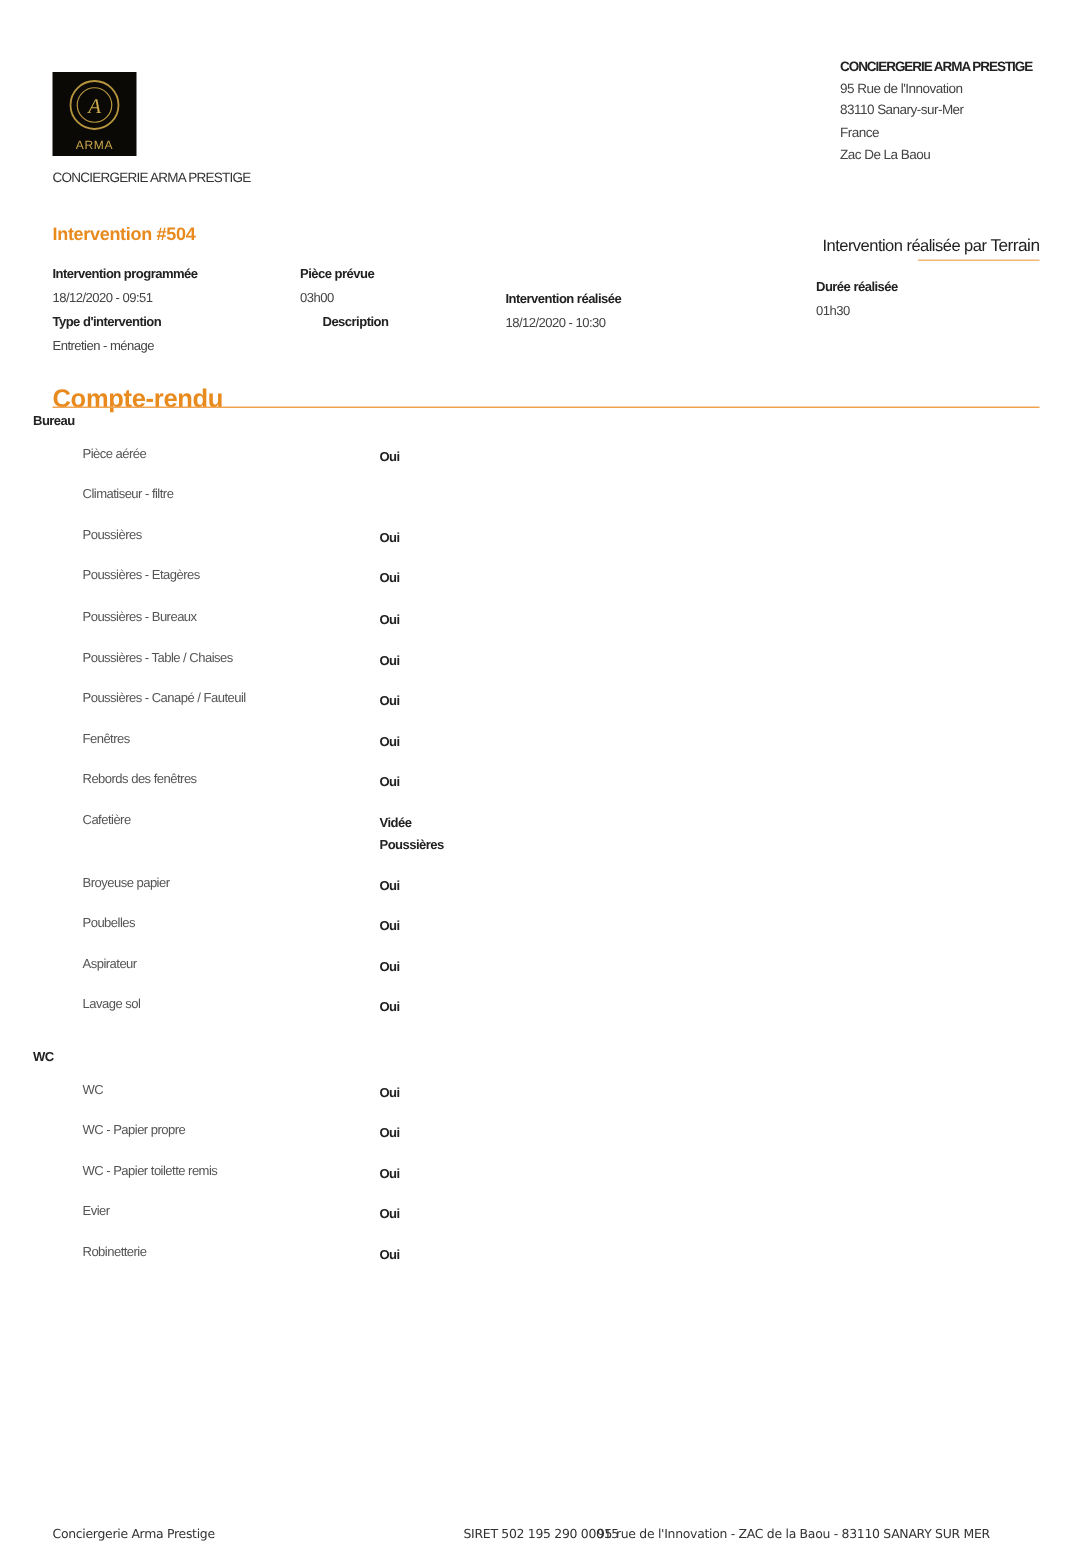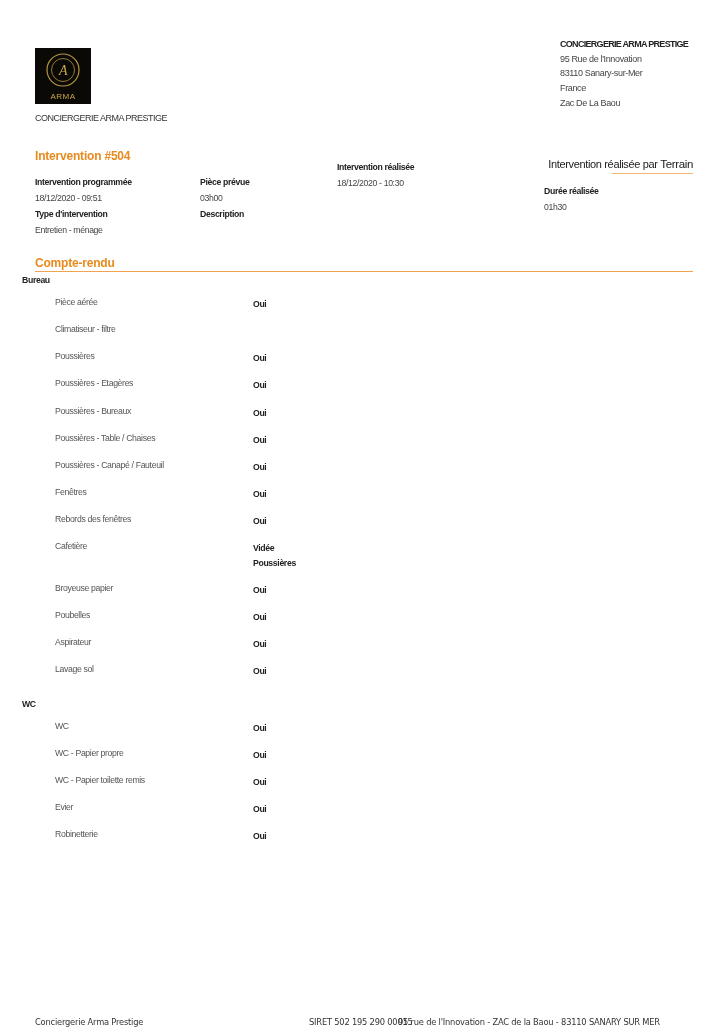--- a/index.html
+++ b/index.html
@@ -15,21 +15,21 @@
 
     .intervention-title { position: absolute; left: 35px; top: 149px; font-size: 12px; font-weight: bold; color: #e88a1e; letter-spacing: -0.2px; }
     .realised-by { position: absolute; right: 35px; top: 158px; font-size: 11px; color: #222; padding-bottom: 1px; }
     .realised-by .who { font-weight: normal; font-size: 11.5px; }
     .realised-underline { position: absolute; left: 612px; top: 173px; width: 81px; height: 1px; background: #f0b676; }
 
     .field { position: absolute; font-size: 8.7px; }
     .field .lbl { font-weight: bold; color: #222; display: block; height: 16px; line-height: 11px; }
     .field .val { color: #444; display: block; line-height: 11px; }
 
-    .section-title { position: absolute; left: 35px; top: 256px; font-size: 12px; font-weight: bold; color: #e88a1e; letter-spacing: -0.2px; }
+    .section-title { position: absolute; left: 35px; top: 256px; font-size: 17px; font-weight: bold; color: #e88a1e; letter-spacing: -0.2px; }
     .section-rule { position: absolute; left: 35px; top: 271px; width: 658px; height: 1px; background: #f0a350; }
 
     .group { position: absolute; left: 22px; font-size: 8.7px; font-weight: bold; color: #222; }
     .row { position: absolute; left: 55px; width: 300px; font-size: 8.7px; }
     .row .item { position: absolute; left: 0; top: 0; color: #555; }
     .row .answer { position: absolute; left: 198px; top: 0; color: #222; font-weight: bold; line-height: 14.5px; }
 
     .footer { position: absolute; top: 1017px; font-family: "DejaVu Sans", sans-serif; font-size: 8.3px; color: #333; letter-spacing: -0.2px; }
     .footer-left { left: 35px; }
     .footer-siret { left: 309px; }
@@ -64,33 +64,33 @@
 <div class="realised-underline"></div>
 
 <div class="field" style="left:35px; top:177px;">
   <span class="lbl">Intervention programmée</span>
   <span class="val">18/12/2020 - 09:51</span>
 </div>
 <div class="field" style="left:200px; top:177px;">
   <span class="lbl">Pièce prévue</span>
   <span class="val">03h00</span>
 </div>
-<div class="field" style="left:337px; top:162px;">
+<div class="field" style="left:337px; top:194px;">
   <span class="lbl">Intervention réalisée</span>
   <span class="val">18/12/2020 - 10:30</span>
 </div>
 <div class="field" style="left:544px; top:186px;">
   <span class="lbl">Durée réalisée</span>
   <span class="val">01h30</span>
 </div>
 <div class="field" style="left:35px; top:209px;">
   <span class="lbl">Type d'intervention</span>
   <span class="val">Entretien - ménage</span>
 </div>
-<div class="field" style="left:200px; top:209px;">
+<div class="field" style="left:215px; top:209px;">
   <span class="lbl">Description</span>
   <span class="val"></span>
 </div>
 
 <div class="section-title">Compte-rendu</div>
 <div class="section-rule"></div>
 
 <div class="group" style="top:275px;">Bureau</div>
 
 <div class="row" style="top:297px;">

